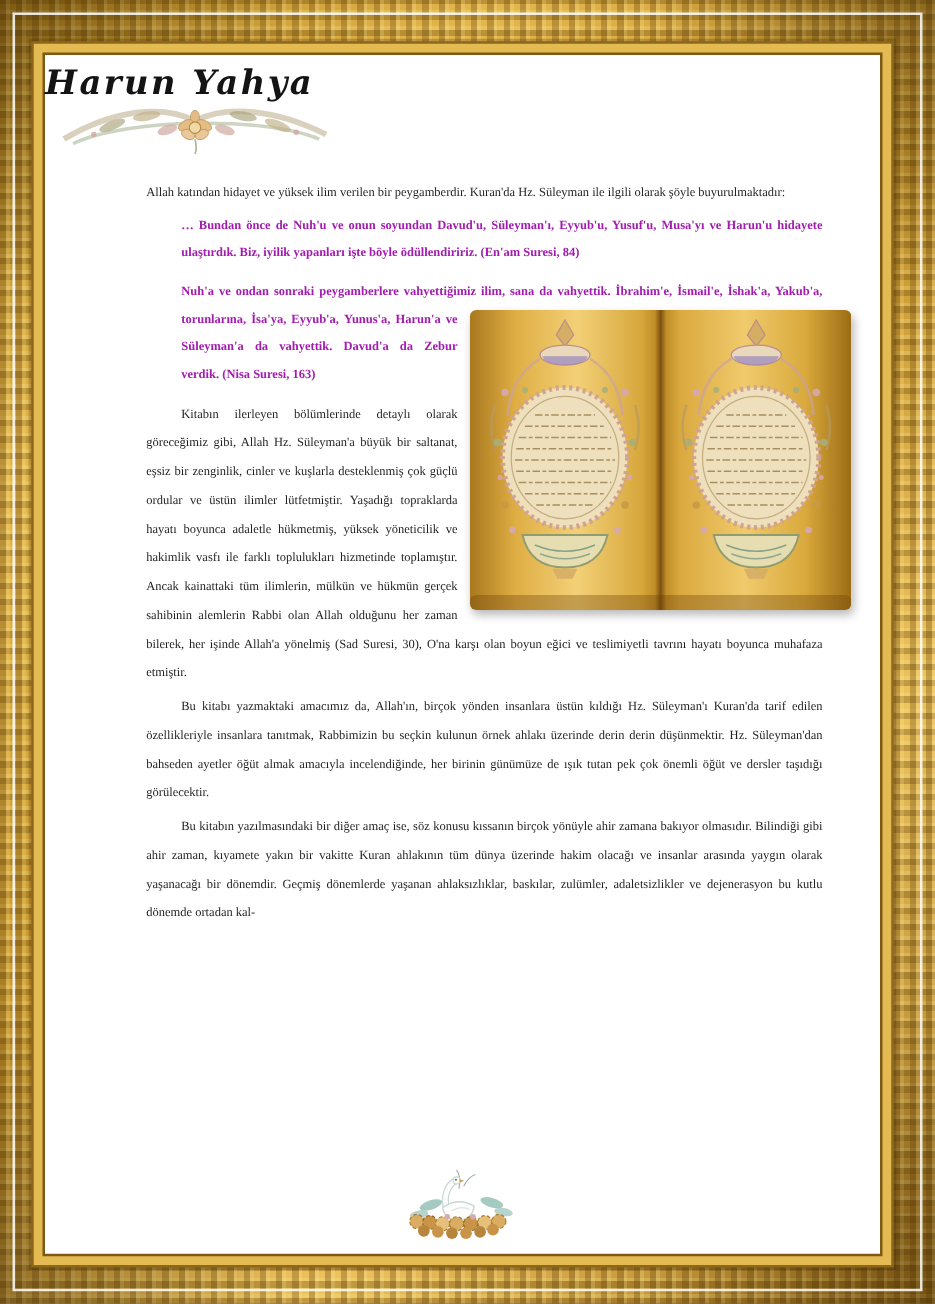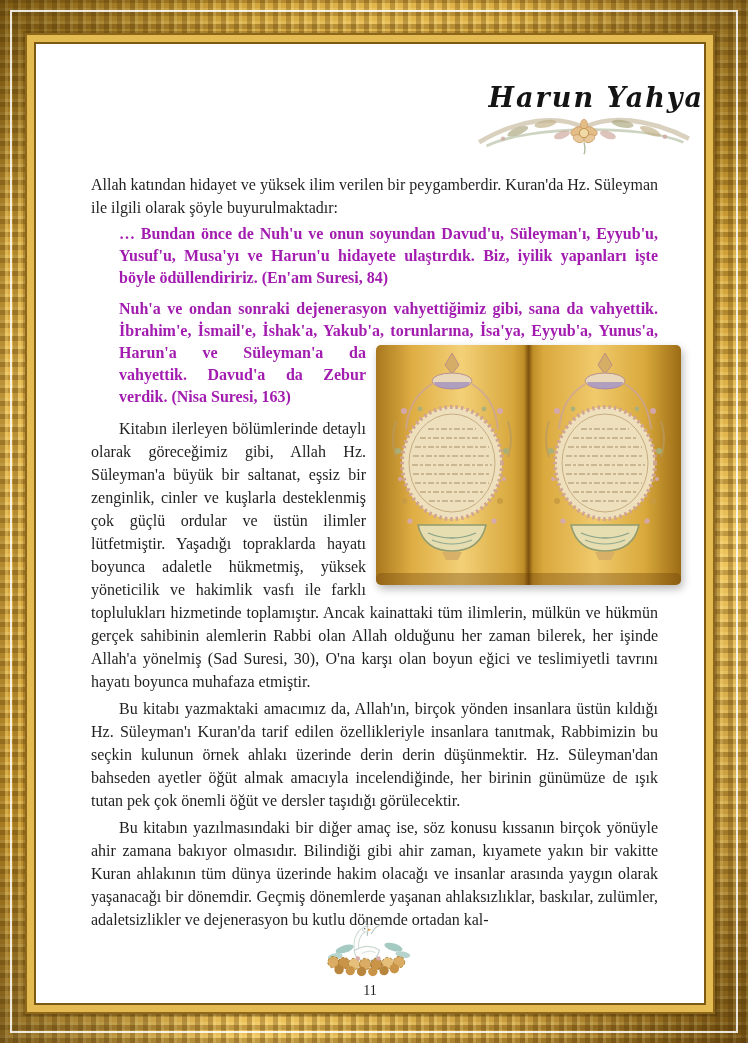--- a/index.html
+++ b/index.html
@@ -32,35 +32,36 @@
     position:absolute;
     left:36px;top:44px;right:44px;bottom:40px;
     background:#ffffff;
     box-shadow:
       0 0 0 2px #7c5a14,
       0 0 0 9px #e4ba52,
       0 0 0 11px #8f671a,
       0 0 0 13px rgba(60,40,5,.25);
   }
   
-  .header{ text-align:right; padding-top:8px;margin-top:31px; }
+  .header{ text-align:left; padding-top:8px; }
   .script-title{
     font-family:"DejaVu Serif", serif;
     font-style:italic; font-weight:bold;
     font-size:27px; letter-spacing:2px; color:#141414;
     line-height:30px;
   }
   .header-ornament{ margin-top:-2px; }
   
   .content{
-    padding:12px 46px 0 55px;
+    padding:12px 46px 0 37px;
     color:#1f1f1f;
-    font-size:16px;
+    font-size:10px;
     line-height:23px;
     text-align:justify;
+    margin-left:44px;
   }
   .content p{ margin:0 0 4px 0; }
   .content p.indent{ text-indent:28px; }
   .content p.quote{
     margin:4px 0 9px 28px;
     font-weight:bold;
     line-height:22px;
     color:#a21caf;
   }
   
@@ -115,21 +116,21 @@
           <circle cx="208" cy="28" r="2.4" fill="#d0a8a0" opacity=".8"></circle>
         </svg>
       </div>
     </div>
 
     <div class="content">
       <p>Allah katından hidayet ve yüksek ilim verilen bir peygamberdir. Kuran'da Hz. Süleyman ile ilgili olarak şöyle buyurulmaktadır:</p>
       <p class="quote">… Bundan önce de Nuh'u ve onun soyundan Davud'u, Süleyman'ı, Eyyub'u, Yusuf'u, Musa'yı ve Harun'u hidayete ulaştırdık. Biz, iyilik yapanları işte böyle ödüllendiririz. (En'am Suresi, 84)</p>
 
       <p class="quote">
-        <span>Nuh'a ve ondan sonraki dejenerasyon vahyettiğimiz gibi, sana da vahyettik. İbrahim'e, İsmail'e, İshak'a, Yakub'a, torunlarına, İsa'ya, Eyyub'a,</span>
+        <span>Nuh'a ve ondan sonraki peygamberlere vahyettiğimiz ilim, sana da vahyettik. İbrahim'e, İsmail'e, İshak'a, Yakub'a, torunlarına, İsa'ya, Eyyub'a,</span>
         <span class="figure" title="">
           <svg width="305" height="240" viewBox="0 0 305 240">
             <defs>
               <linearGradient id="gBg" x1="0" y1="0" x2="1" y2="0">
                 <stop offset="0" stop-color="#a9781e"></stop>
                 <stop offset=".12" stop-color="#dfae44"></stop>
                 <stop offset=".28" stop-color="#f3d077"></stop>
                 <stop offset=".45" stop-color="#d7a73c"></stop>
                 <stop offset=".5" stop-color="#b5831f"></stop>
                 <stop offset=".55" stop-color="#daa93e"></stop>
@@ -226,17 +227,16 @@
             <circle cx="34" cy="55" r="5" fill="#c78f3e"></circle>
             <circle cx="46" cy="56" r="5" fill="#b57f33"></circle>
             <circle cx="58" cy="56" r="5" fill="#c78f3e"></circle>
             <circle cx="70" cy="55" r="5" fill="#b57f33"></circle>
             <circle cx="81" cy="53" r="5" fill="#c78f3e"></circle>
             <circle cx="42" cy="42" r="2.4" fill="#d8a8a8"></circle>
             <circle cx="64" cy="42" r="2.4" fill="#d8a8a8"></circle>
           </g>
         </svg>
       </div>
-      <div class="page-number">11</div>
     </div>
 
   </div>
 </div>
 
 </body></html>

